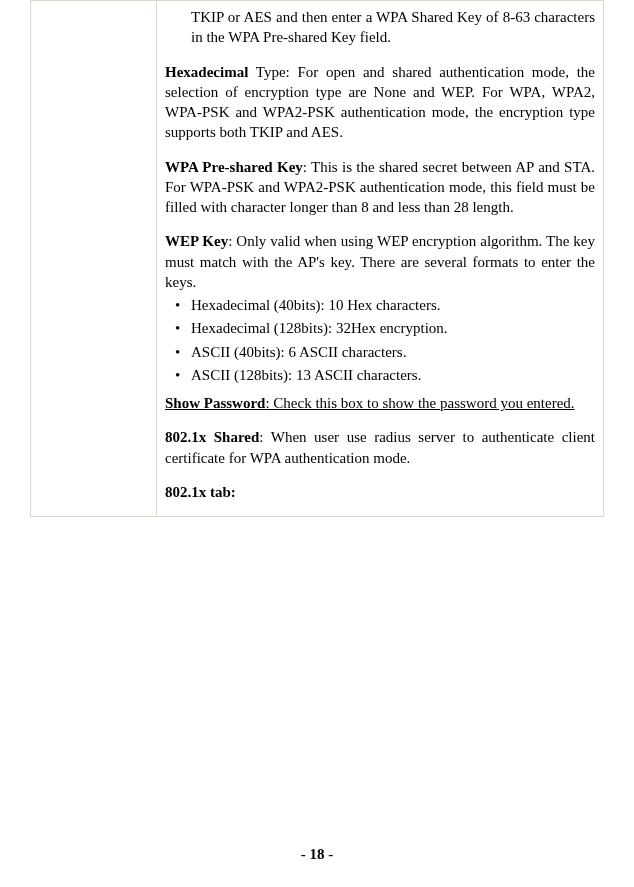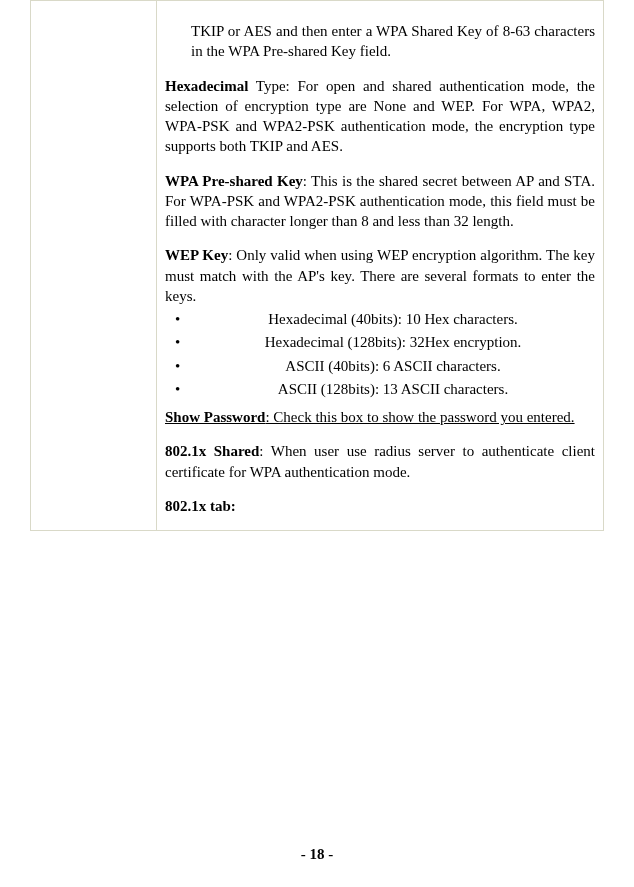--- a/index.html
+++ b/index.html
@@ -16,21 +16,21 @@
       padding: 0 30px 0 30px;
     }
     table.doc {
       width: 100%;
       border-collapse: collapse;
       table-layout: fixed;
     }
     table.doc td {
       border: 1px solid #d9d9c8;
       vertical-align: top;
-      padding: 20px 8px 14px 8px;
+      padding: 6px 8px 14px 8px;
     }
     td.left-col { width: 126px; }
     td.right-col { width: auto; }
     .indent-first {
       padding-left: 26px;
       text-align: justify;
       line-height: 1.35;
     }
     .para {
       text-align: justify;
@@ -40,21 +40,20 @@
     .para b { font-weight: bold; }
     ul.bullets {
       list-style: none;
       padding-left: 6px;
       margin-top: 2px;
     }
     ul.bullets li {
       position: relative;
       padding-left: 20px;
       line-height: 1.55;
-      text-align: center;
     }
     ul.bullets li::before {
       content: "•";
       position: absolute;
       left: 4px;
       top: 0;
     }
     .show-pwd { margin-top: 6px; text-decoration: underline; }
     .footer {
       position: absolute;
@@ -75,21 +74,21 @@
       <td class="left-col"></td>
       <td class="right-col">
 
         <div class="indent-first">TKIP or AES and then enter a WPA Shared Key of 8-63 characters in the WPA Pre-shared Key field.</div>
 
         <div class="para">
           <b>Hexadecimal</b><span> Type: For open and shared authentication mode, the selection of encryption type are None and WEP. For WPA, WPA2, WPA-PSK and WPA2-PSK authentication mode, the encryption type supports both TKIP and AES.</span>
         </div>
 
         <div class="para">
-          <b>WPA Pre-shared Key</b><span>: This is the shared secret between AP and STA. For WPA-PSK and WPA2-PSK authentication mode, this field must be filled with character longer than 8 and less than 32 length.</span>
+          <b>WPA Pre-shared Key</b><span>: This is the shared secret between AP and STA. For WPA-PSK and WPA2-PSK authentication mode, this field must be filled with character longer than 8 and less than 28 length.</span>
         </div>
 
         <div class="para">
           <b>WEP Key</b><span>: Only valid when using WEP encryption algorithm. The key must match with the AP's key. There are several formats to enter the keys.</span>
         </div>
 
         <ul class="bullets">
           <li>Hexadecimal (40bits): 10 Hex characters.</li>
           <li>Hexadecimal (128bits): 32Hex encryption.</li>
           <li>ASCII (40bits): 6 ASCII characters.</li>

